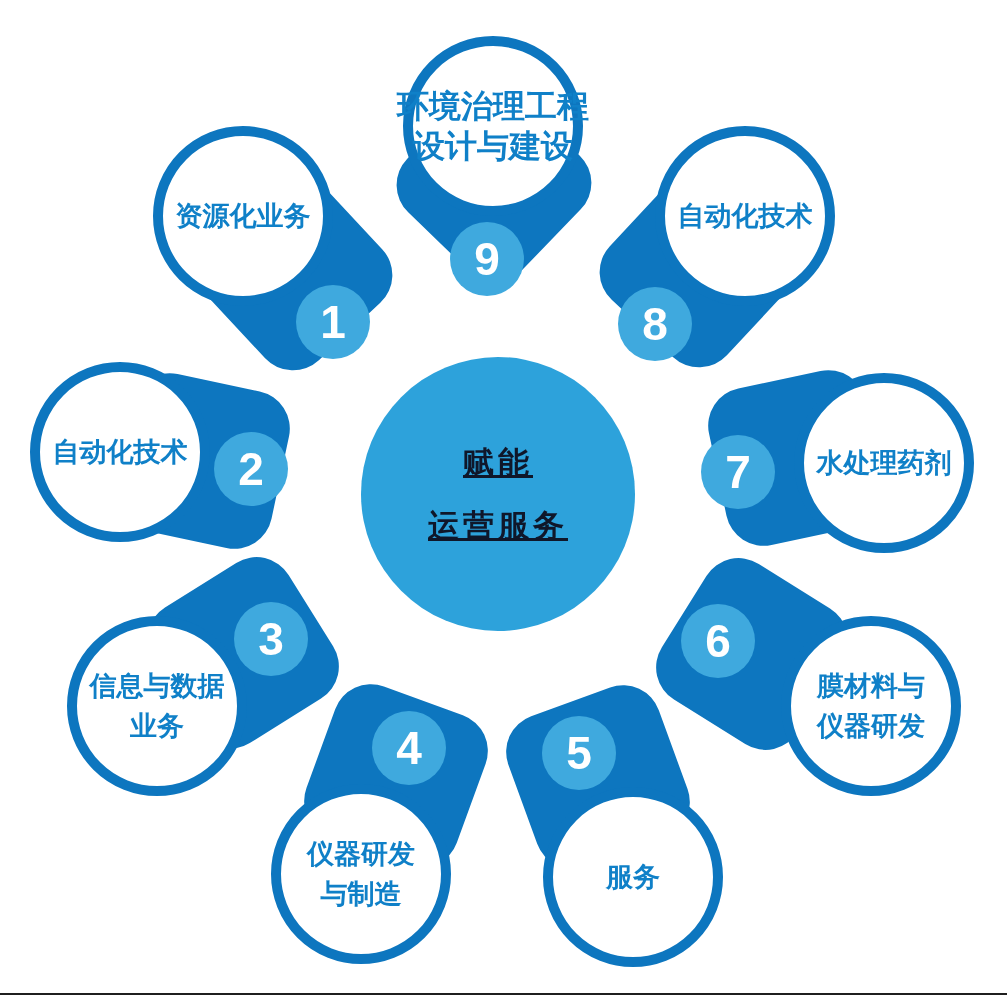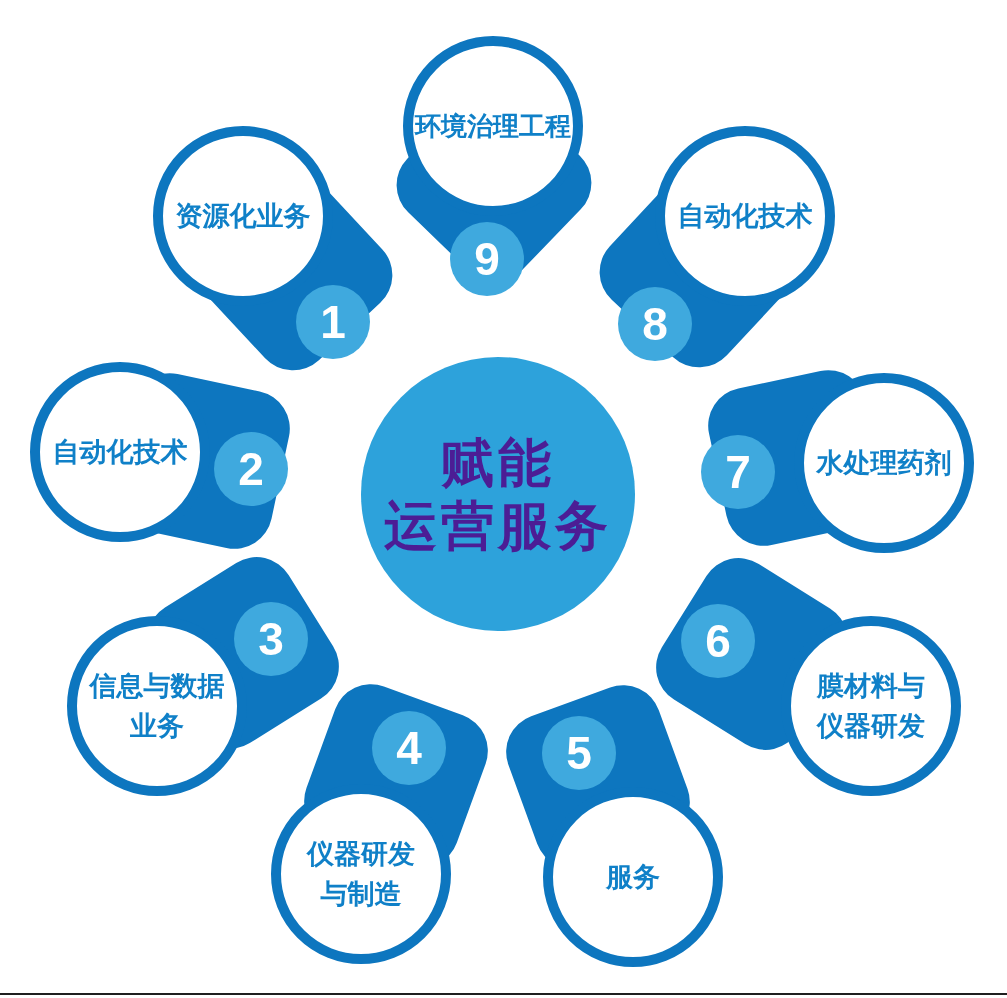--- a/index.html
+++ b/index.html
@@ -52,26 +52,27 @@
   .hub {
     position:absolute;
     left:361px; top:357px;
     width:274px; height:274px;
     border-radius:50%;
     background:var(--hub-blue,#2da2db);
     display:flex; align-items:center; justify-content:center;
     z-index:3;
   }
   .hub-label {
-    color:#4c1d95;
+    color:#0f172a;
     font-weight:bold;
-    font-size:53px;
+    font-size:31px;
     line-height:63px;
     letter-spacing:4px;
     text-align:center;
+    text-decoration:underline;
   }
   .hub-label span { display:block; white-space:nowrap; }
   .bottom-line {
     position:absolute;
     left:0; top:993px;
     width:1007px; height:2px;
     background:var(--divider,#1f1f1f);
     z-index:4;
   }
 </style>
@@ -157,22 +158,23 @@
     <div class="node-label">
       <span>水处理药剂</span>
     </div>
   </div>
   <div class="node-circle" style="left:655px;top:126px">
     <div class="node-label">
       <span>自动化技术</span>
     </div>
   </div>
   <div class="node-circle" style="left:403px;top:36px">
-    <div class="node-label" style="font-size:26px">
+    <div class="node-label" style="font-size:32px">
       <span>环境治理工程</span>
+      <span>设计与建设</span>
     </div>
   </div>
 
   <div class="hub">
     <div class="hub-label">
       <span>赋能</span>
       <span>运营服务</span>
     </div>
   </div>
 

